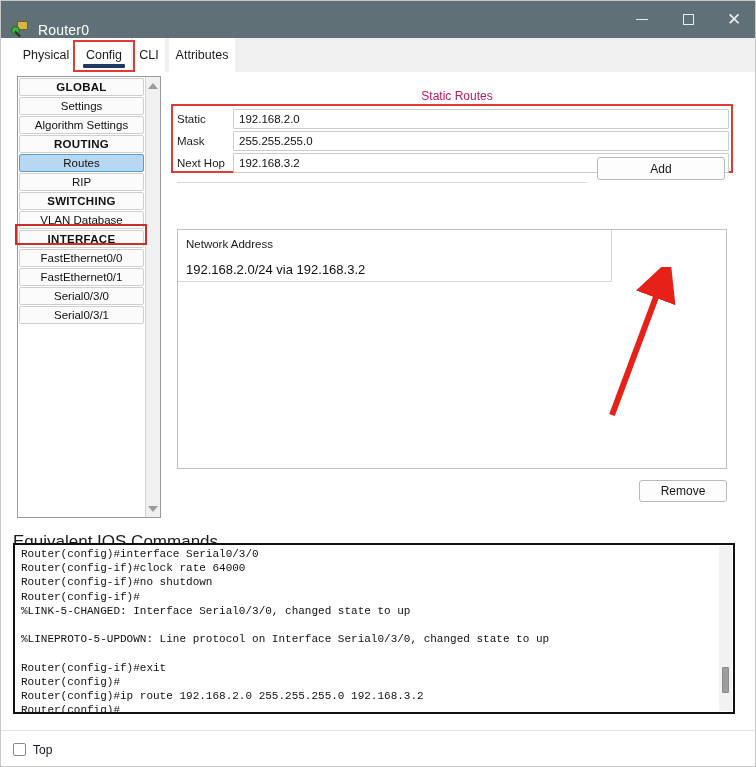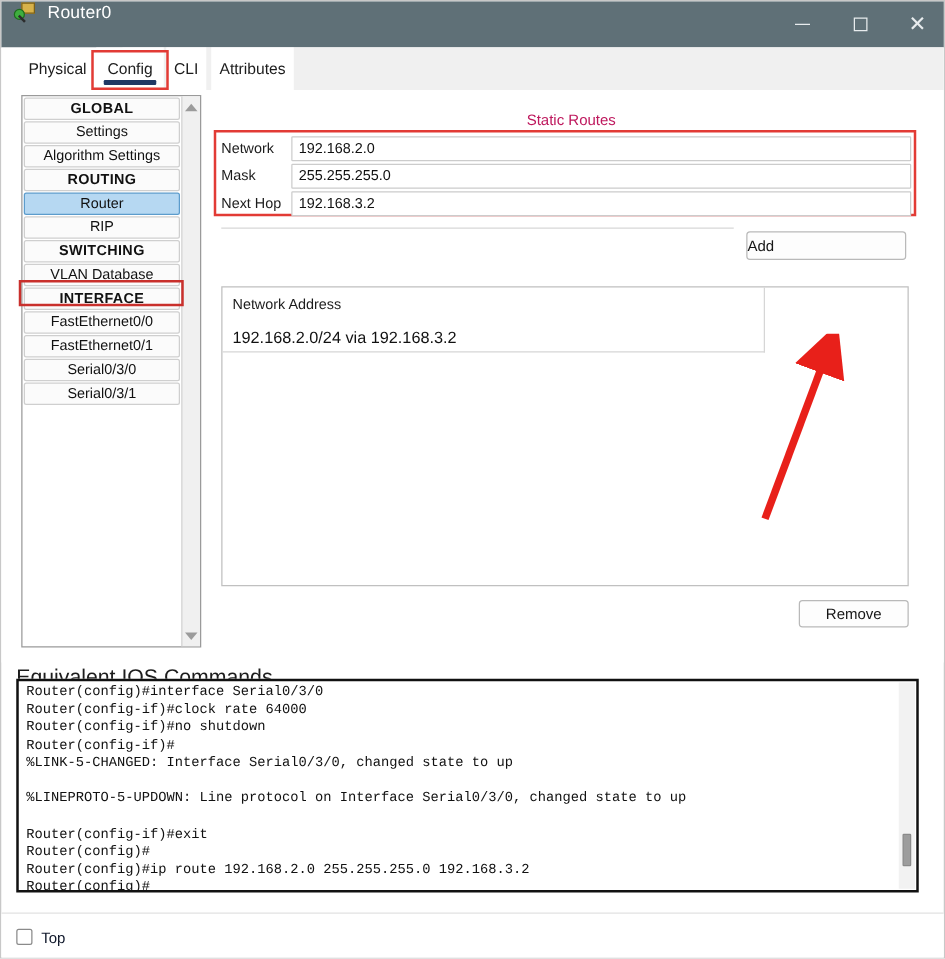--- a/index.html
+++ b/index.html
@@ -26,21 +26,21 @@
     overflow: hidden;
   }
 
   
   #titlebar {
     position: absolute;
     left: 0; top: 0;
     width: 756px; height: 37px;
     background: #5f7077;
     display: flex;
-    align-items: flex-start;
+    align-items: flex-end;
   }
   #app-icon {
     width: 18px; height: 18px;
     margin-left: 10px; margin-right: 9px;
     position: relative;
     flex: none;
   }
   #app-icon .lens {
     position: absolute;
     left: 0; top: 6px;
@@ -288,29 +288,29 @@
   }
 
   #separator {
     position: absolute;
     left: 4px; top: 110px;
     width: 410px; height: 1px;
     background: #d8d8d8;
   }
   #add-button {
     position: absolute;
-    left: 424px; top: 113px;
+    left: 424px; top: 85px;
     width: 128px; height: 23px;
     background: #fdfdfd;
     border: 1px solid #b9b9b9;
     border-radius: 3px;
     box-sizing: border-box;
     display: flex;
     align-items: center;
-    justify-content: flex-start;
+    justify-content: center;
     font-size: 12px;
     color: #161616;
     font-family: "Liberation Sans", sans-serif;
   }
 
   
   #route-list {
     position: absolute;
     left: 4px; top: 157px;
     width: 550px; height: 240px;
@@ -482,21 +482,21 @@
         <div class="side-item">
             <span>Settings</span>
           </div>
         <div class="side-item">
             <span>Algorithm Settings</span>
           </div>
         <div class="side-item header">
             <span>ROUTING</span>
           </div>
         <div class="side-item selected">
-            <span>Router</span>
+            <span>Routes</span>
           </div>
         <div class="side-item">
             <span>RIP</span>
           </div>
         <div class="side-item header">
             <span>SWITCHING</span>
           </div>
         <div class="side-item">
             <span>VLAN Database</span>
           </div>
@@ -528,21 +528,21 @@
     </div>
     <div id="anno-static"></div>
 
     <div id="routes-panel">
 
       <div id="routes-title">Static Routes</div>
 
       <div id="anno-fields"></div>
 
       <div class="field-row" id="row-network">
-        <span class="field-label">Network</span>
+        <span class="field-label">Static</span>
         <input class="field-input" type="text" value="192.168.2.0" style="">
       </div>
 
       <div class="field-row" id="row-mask">
         <span class="field-label">Mask</span>
         <input class="field-input" type="text" value="255.255.255.0" style="">
       </div>
 
       <div class="field-row" id="row-nexthop">
         <span class="field-label">Next Hop</span>

